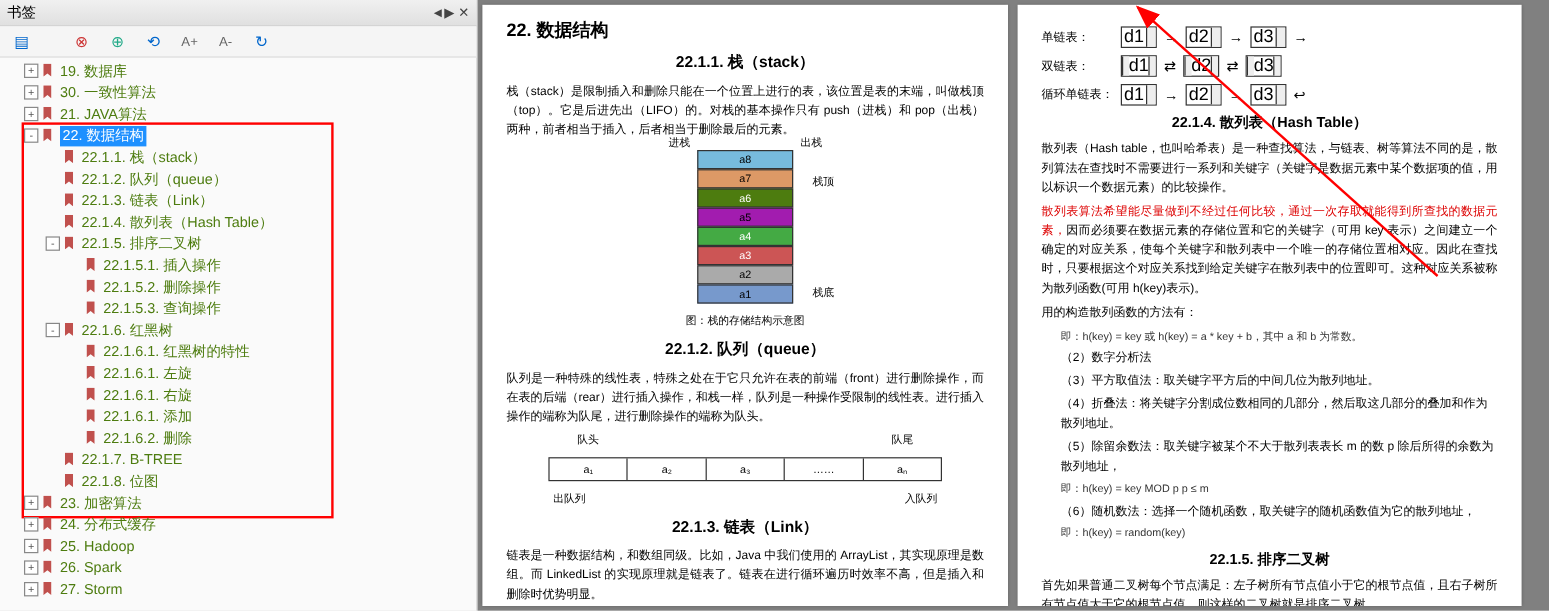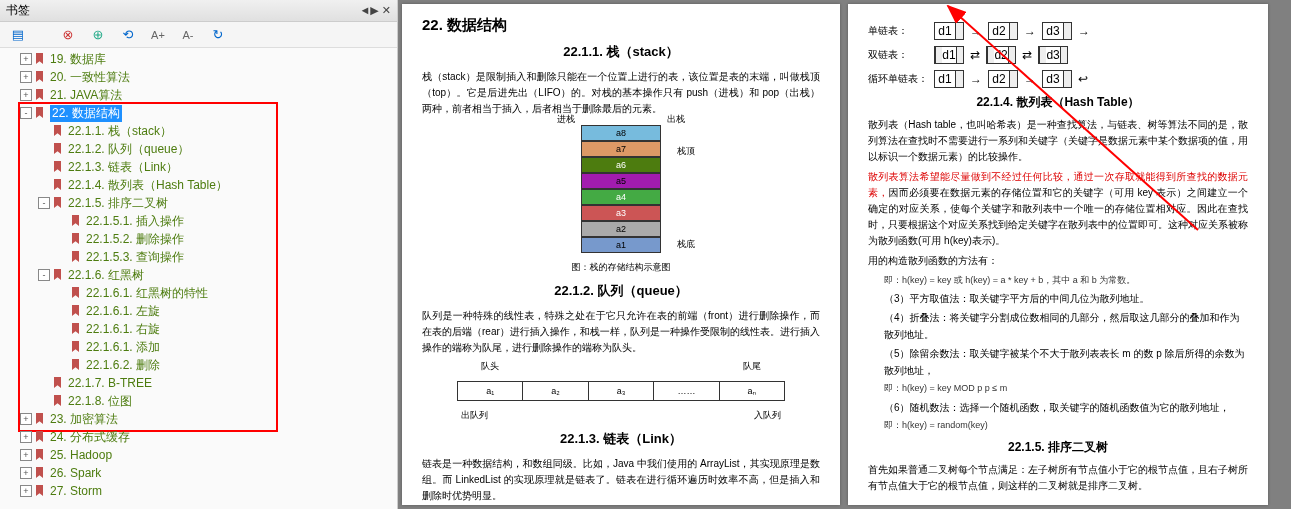--- a/index.html
+++ b/index.html
@@ -36,21 +36,21 @@
 .stack-fig { width: 80px; margin: 8px auto; position: relative; }
 .stack-cell { height: 16px; border: 1px solid #333; text-align: center; font-size: 9px; line-height: 14px; }
 .c8 { background: #7bd; } .c7 { background: #d96; } .c6 { background: #4d7c0f; color:#fff; } .c5 { background: #a21caf; } .c4 { background: #4a4; color:#fff; } .c3 { background: #c55; color:#fff; } .c2 { background: #aaa; } .c1 { background: #79c; }
 .fig-caption { text-align: center; font-size: 9px; margin: 4px 0; }
 .queue-fig { display: flex; border: 1px solid #333; width: 328px; margin: 8px auto; }
 .queue-cell { flex: 1; border-right: 1px solid #333; text-align: center; font-size: 9px; height: 18px; line-height: 18px; }
 .queue-cell:last-child { border-right: none; }
 .list-fig { display: flex; gap: 6px; align-items: center; margin: 6px 0; }
 .list-label { width: 60px; font-size: 10px; }
 .node { width: 30px; height: 18px; border: 1px solid #333; display: flex; }
-.node-v { flex: 1; text-align: center; font-size: 12px; line-height: 16px; }
+.node-v { flex: 1; text-align: center; font-size: 15px; line-height: 16px; }
 .node-p { width: 8px; border-left: 1px solid #333; background: #eee; }
 .arrow-r { font-size: 12px; }
 .arrow-pointer { position: absolute; top: 0; left: 540px; width: 300px; height: 300px; pointer-events: none; }
 .num-list { margin-left: 16px; font-size: 10px; line-height: 1.7; }
 .num-list div { margin: 2px 0; }
 .sub { margin-left: 20px; font-size: 9px; color: #333; }
 .stack-labels { position: relative; }
 .stack-side { position: absolute; font-size: 9px; }
 </style>
 </head>
@@ -74,21 +74,21 @@
   <div class="tree" id="tree">
     <div class="red-box"></div>
   <div class="tree-item indent-1">
         <span class="expand">+</span>
         <span class="bm-icon"></span>
         <span class="tree-label">19. 数据库</span>
       </div>
       <div class="tree-item indent-1">
         <span class="expand">+</span>
         <span class="bm-icon"></span>
-        <span class="tree-label">20. 一致性算法</span>
+        <span class="tree-label">30. 一致性算法</span>
       </div>
       <div class="tree-item indent-1">
         <span class="expand">+</span>
         <span class="bm-icon"></span>
         <span class="tree-label">21. JAVA算法</span>
       </div>
       <div class="tree-item indent-1">
         <span class="expand">-</span>
         <span class="bm-icon"></span>
         <span class="tree-label selected">22. 数据结构</span>
@@ -307,20 +307,21 @@
           <div class="node-p"></div>
         </div>
         <span class="arrow-r">↩</span>
     </div>
     <div class="h3">22.1.4.    散列表（Hash Table）</div>
     <div class="para">散列表（Hash table，也叫哈希表）是一种查找算法，与链表、树等算法不同的是，散列算法在查找时不需要进行一系列和关键字（关键字是数据元素中某个数据项的值，用以标识一个数据元素）的比较操作。</div>
     <div class="para"><span class="red-text">散列表算法希望能尽量做到不经过任何比较，通过一次存取就能得到所查找的数据元素，</span><span>因而必须要在数据元素的存储位置和它的关键字（可用 key 表示）之间建立一个确定的对应关系，使每个关键字和散列表中一个唯一的存储位置相对应。因此在查找时，只要根据这个对应关系找到给定关键字在散列表中的位置即可。这种对应关系被称为散列函数(可用 h(key)表示)。</span></div>
     <div class="para">用的构造散列函数的方法有：</div>
     <div class="num-list">
       <div class="sub">即：h(key) = key  或  h(key) = a * key + b，其中 a 和 b 为常数。</div>
+      <div>（2）数字分析法</div>
       <div>（3）平方取值法：取关键字平方后的中间几位为散列地址。</div>
       <div>（4）折叠法：将关键字分割成位数相同的几部分，然后取这几部分的叠加和作为散列地址。</div>
       <div>（5）除留余数法：取关键字被某个不大于散列表表长 m 的数 p 除后所得的余数为散列地址，</div>
       <div class="sub">即：h(key) = key MOD p   p ≤ m</div>
       <div>（6）随机数法：选择一个随机函数，取关键字的随机函数值为它的散列地址，</div>
       <div class="sub">即：h(key) = random(key)</div>
     </div>
     <div class="h3">22.1.5.    排序二叉树</div>
     <div class="para">首先如果普通二叉树每个节点满足：左子树所有节点值小于它的根节点值，且右子树所有节点值大于它的根节点值，则这样的二叉树就是排序二叉树。</div>
   </div>

